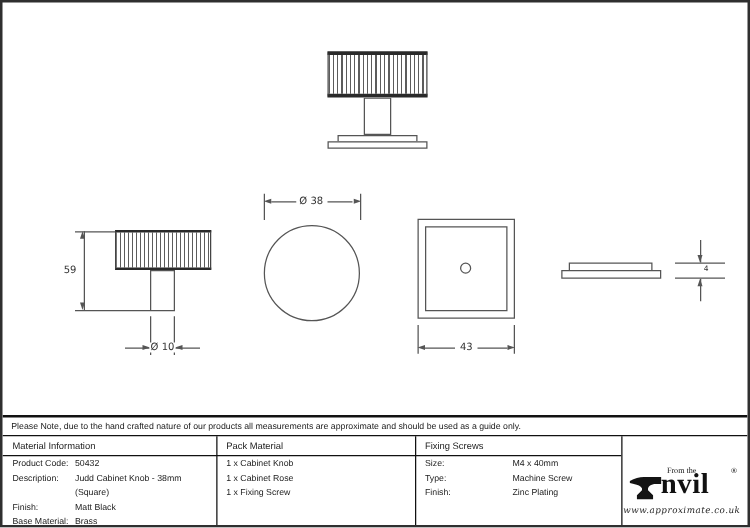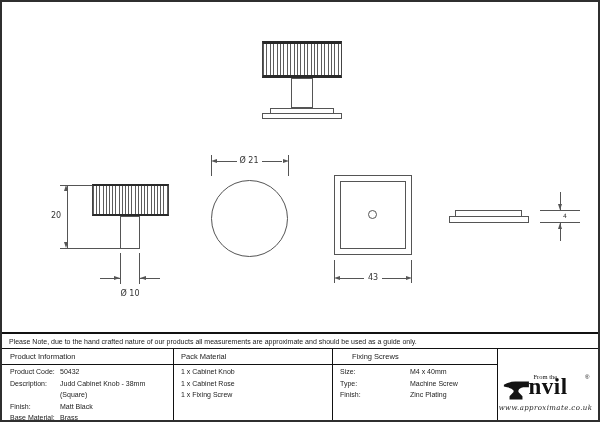--- a/index.html
+++ b/index.html
@@ -84,40 +84,40 @@
 
   <div>
     <div class="fluted2" style="left:90px;top:182px;width:77px;height:32px;"></div>
     <div class="box" style="left:118px;top:214px;width:20px;height:33px;"></div>
 
     <div class="ln" style="left:58px;top:183px;width:32px;height:1px;"></div>
     <div class="ln" style="left:58px;top:246px;width:60px;height:1px;"></div>
     <div class="ln" style="left:65px;top:183px;width:1px;height:63px;"></div>
     <div class="ar ar-u" style="left:62px;top:183px;"></div>
     <div class="ar ar-d" style="left:62px;top:240px;"></div>
-    <span class="dimlbl" style="left:54px;top:214px;">20</span>
+    <span class="dimlbl" style="left:54px;top:214px;">59</span>
 
     <div class="ln" style="left:118px;top:251px;width:1px;height:31px;"></div>
     <div class="ln" style="left:137px;top:251px;width:1px;height:31px;"></div>
     <div class="ln" style="left:98px;top:276px;width:20px;height:1px;"></div>
     <div class="ln" style="left:138px;top:276px;width:20px;height:1px;"></div>
     <div class="ar ar-r" style="left:112px;top:274px;"></div>
     <div class="ar ar-l" style="left:138px;top:274px;"></div>
-    <span class="dimlbl" style="left:128px;top:292px;">Ø 10</span>
+    <span class="dimlbl" style="left:128px;top:276px;">Ø 10</span>
   </div>
 
   <div>
     <div class="circle" style="left:209px;top:178px;width:77px;height:77px;"></div>
     <div class="ln" style="left:209px;top:153px;width:1px;height:21px;"></div>
     <div class="ln" style="left:286px;top:153px;width:1px;height:21px;"></div>
     <div class="ln" style="left:215px;top:159px;width:20px;height:1px;"></div>
     <div class="ln" style="left:260px;top:159px;width:20px;height:1px;"></div>
     <div class="ar ar-l" style="left:209px;top:157px;"></div>
     <div class="ar ar-r" style="left:281px;top:157px;"></div>
-    <span class="dimlbl" style="left:247px;top:159px;">Ø 21</span>
+    <span class="dimlbl" style="left:247px;top:159px;">Ø 38</span>
   </div>
 
   <div>
     <div class="box" style="left:332px;top:173px;width:78px;height:80px;"></div>
     <div class="box" style="left:338px;top:179px;width:66px;height:68px;"></div>
     <div class="circle" style="left:366px;top:208px;width:9px;height:9px;"></div>
     <div class="ln" style="left:332px;top:258px;width:1px;height:23px;"></div>
     <div class="ln" style="left:409px;top:258px;width:1px;height:23px;"></div>
     <div class="ln" style="left:338px;top:276px;width:24px;height:1px;"></div>
     <div class="ln" style="left:380px;top:276px;width:24px;height:1px;"></div>
@@ -140,23 +140,23 @@
 
   <div class="notebar">
     <span>Please Note, due to the hand crafted nature of our products all measurements are approximate and should be used as a guide only.</span>
   </div>
 
   <div class="tline" style="left:171px;top:347px;width:1px;height:73px;"></div>
   <div class="tline" style="left:330px;top:347px;width:1px;height:73px;"></div>
   <div class="tline" style="left:495px;top:347px;width:1px;height:73px;"></div>
   <div class="tline" style="left:0;top:362px;width:495px;height:1px;"></div>
 
-  <span class="hdr" style="left:8px;top:351px;">Product Information</span>
+  <span class="hdr" style="left:8px;top:351px;">Material Information</span>
   <span class="hdr" style="left:179px;top:351px;">Pack Material</span>
-  <span class="hdr" style="left:350px;top:351px;">Fixing Screws</span>
+  <span class="hdr" style="left:338px;top:351px;">Fixing Screws</span>
 
   <div class="colblock c1" style="left:8px;top:366px;width:160px;">
     <div class="trow">
       <span class="lbl">Product Code:</span>
       <span class="val">50432</span>
     </div>
     <div class="trow">
       <span class="lbl">Description:</span>
       <span class="val">Judd Cabinet Knob - 38mm</span>
     </div>

